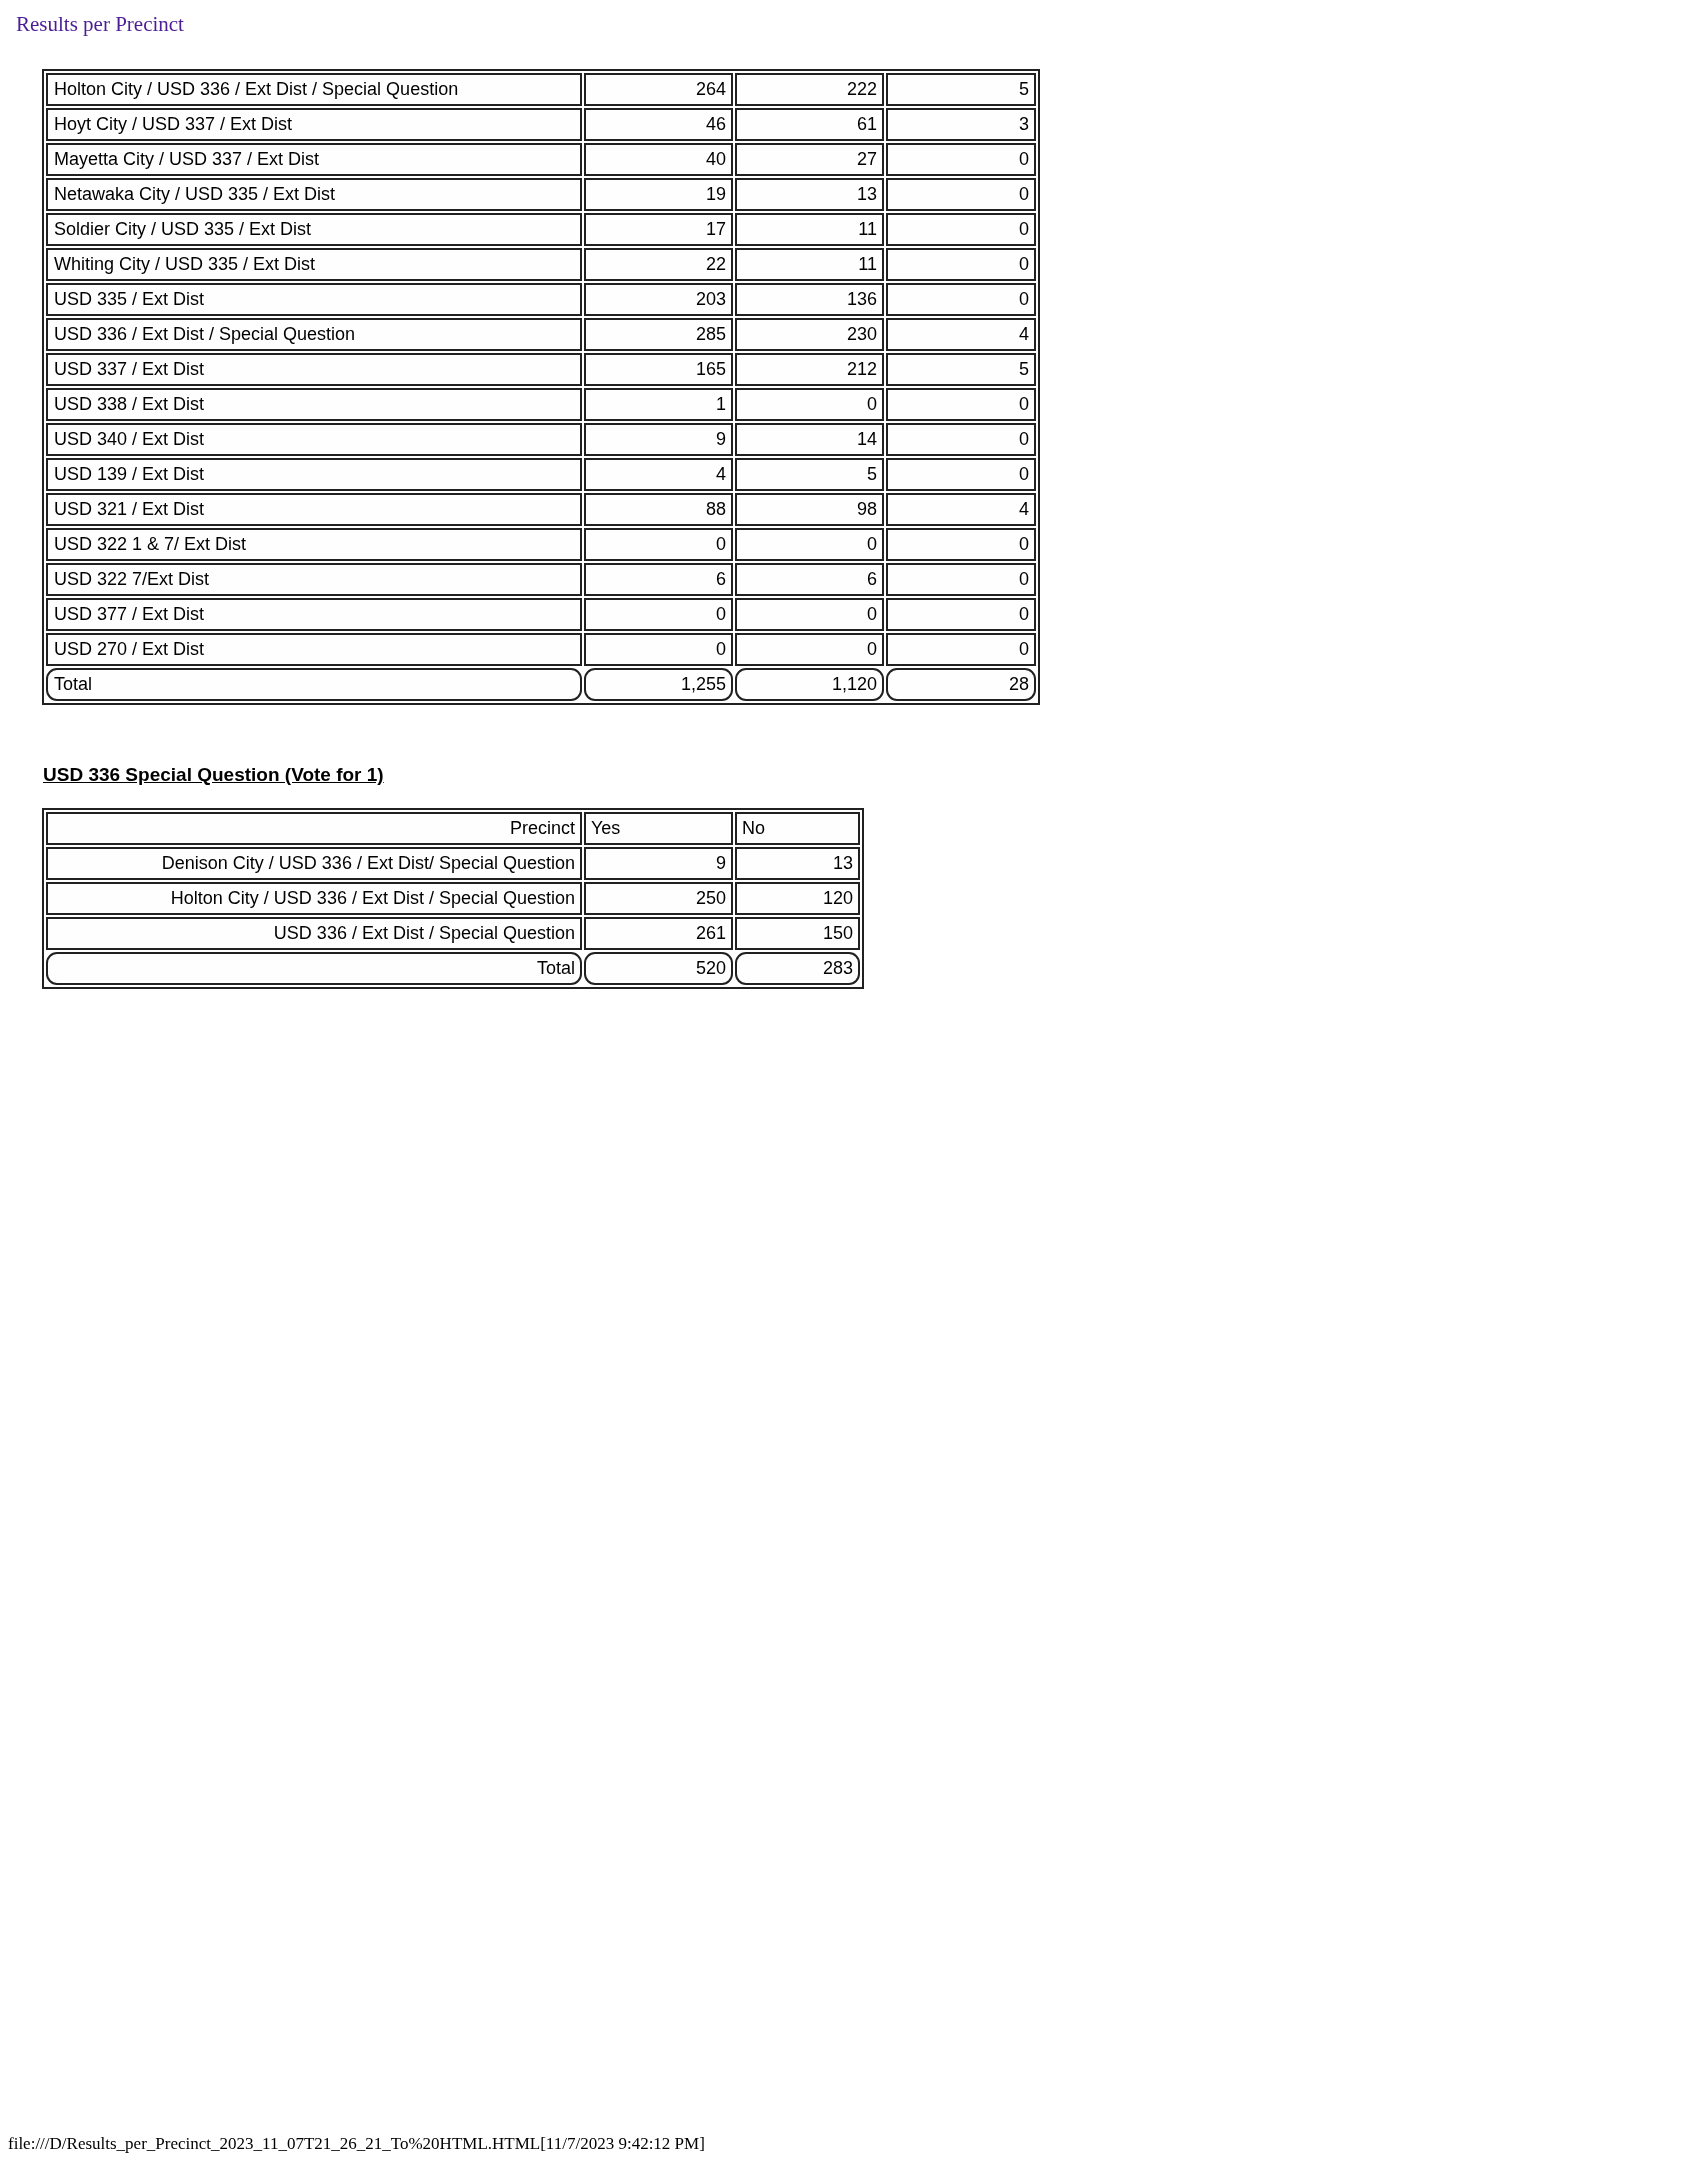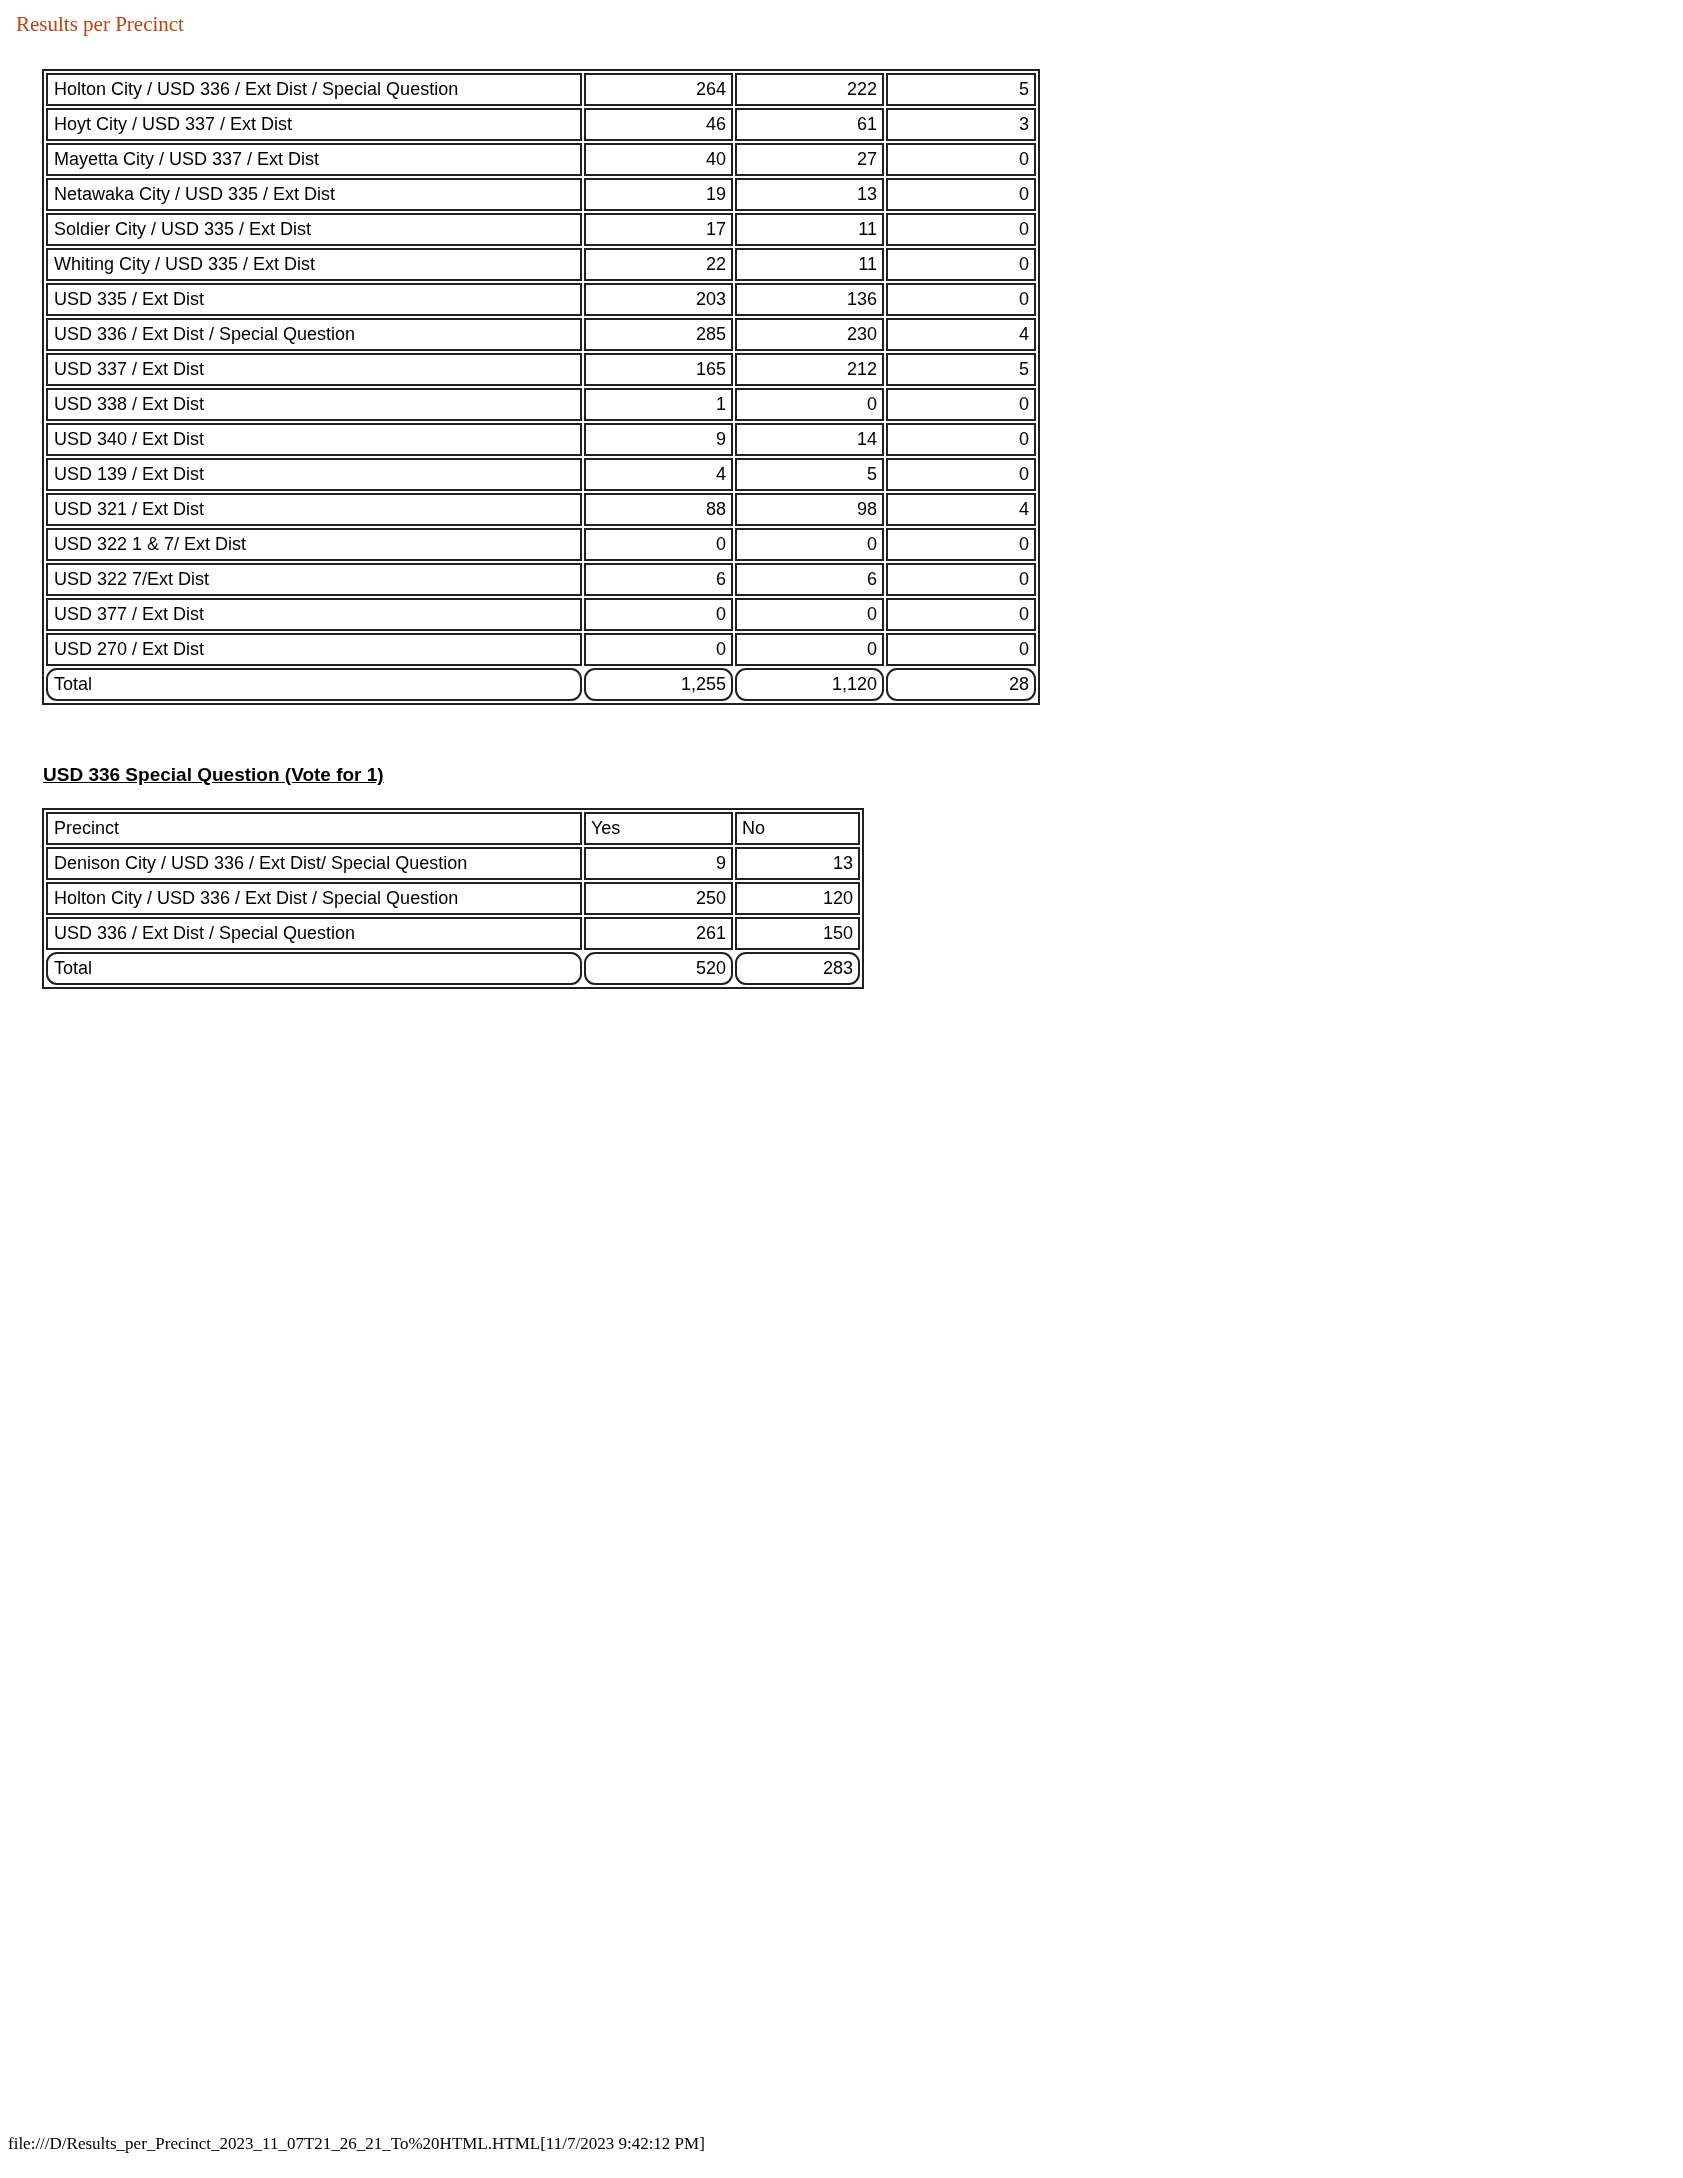--- a/index.html
+++ b/index.html
@@ -7,21 +7,21 @@
     position:relative;
     width:1683px; height:2178px;
     background:#ffffff;
     font-family:"Liberation Sans", sans-serif;
     color:#000000;
     overflow:hidden;
   }
   .doc-title {
     position:absolute; left:16px; top:12px;
     font-family:"Liberation Serif", serif;
-    font-size:21px; color:#c2410c; white-space:nowrap;
+    font-size:21px; color:#4c1d95; white-space:nowrap;
   }
   table.grid {
     position:absolute;
     border-collapse:separate;
     border-spacing:2px;
     border:2px solid #212121;
     background:#ffffff;
     table-layout:fixed;
   }
   table.grid td {
@@ -39,21 +39,21 @@
   }
   table.grid td:first-child { text-align:left;padding-left:6px; }
   table.grid tr.header-row td { text-align:left; }
   table.grid tr.total-row td { font-weight:normal;border-radius:11px; }
   #results-table { left:42px; top:69px; }
   #results-table td:nth-child(1) { width:536px; }
   #results-table td:nth-child(2) { width:149px; }
   #results-table td:nth-child(3) { width:149px; }
   #results-table td:nth-child(4) { width:150px; }
   #special-table { left:42px; top:808px; }
-  #special-table td:nth-child(1) { width:536px; }
+  #special-table td:nth-child(1) { width:536px;text-align:right; }
   #special-table td:nth-child(2) { width:149px; }
   #special-table td:nth-child(3) { width:125px; }
   .section-heading {
     position:absolute; left:43px; top:764px;
     font-size:19px; font-weight:bold;
     text-decoration:underline;
     white-space:nowrap;
   }
   .page-footer {
     position:absolute; left:8px; top:2134px;

